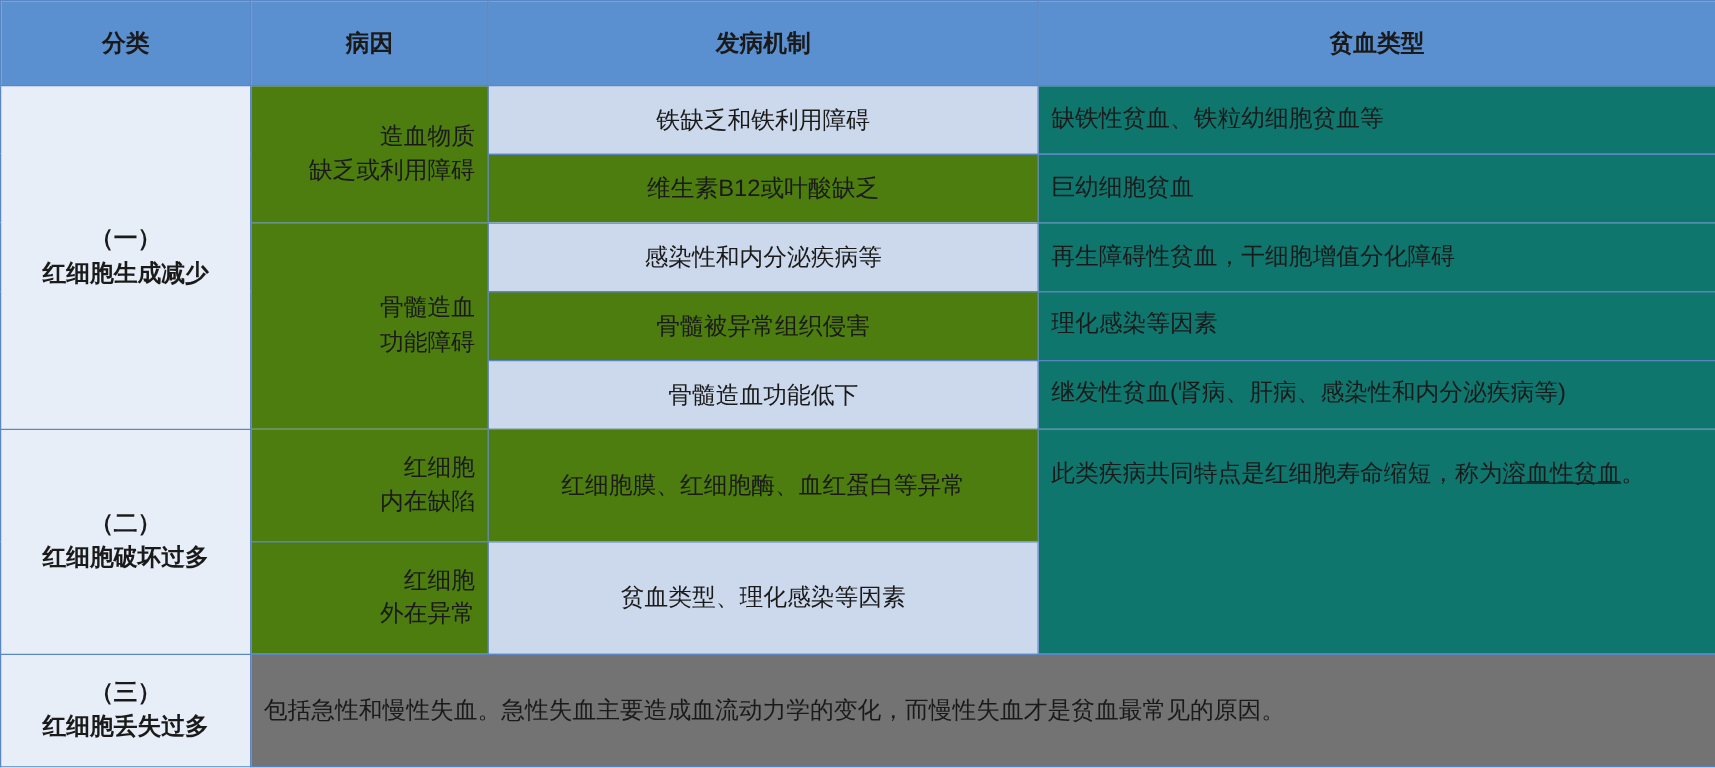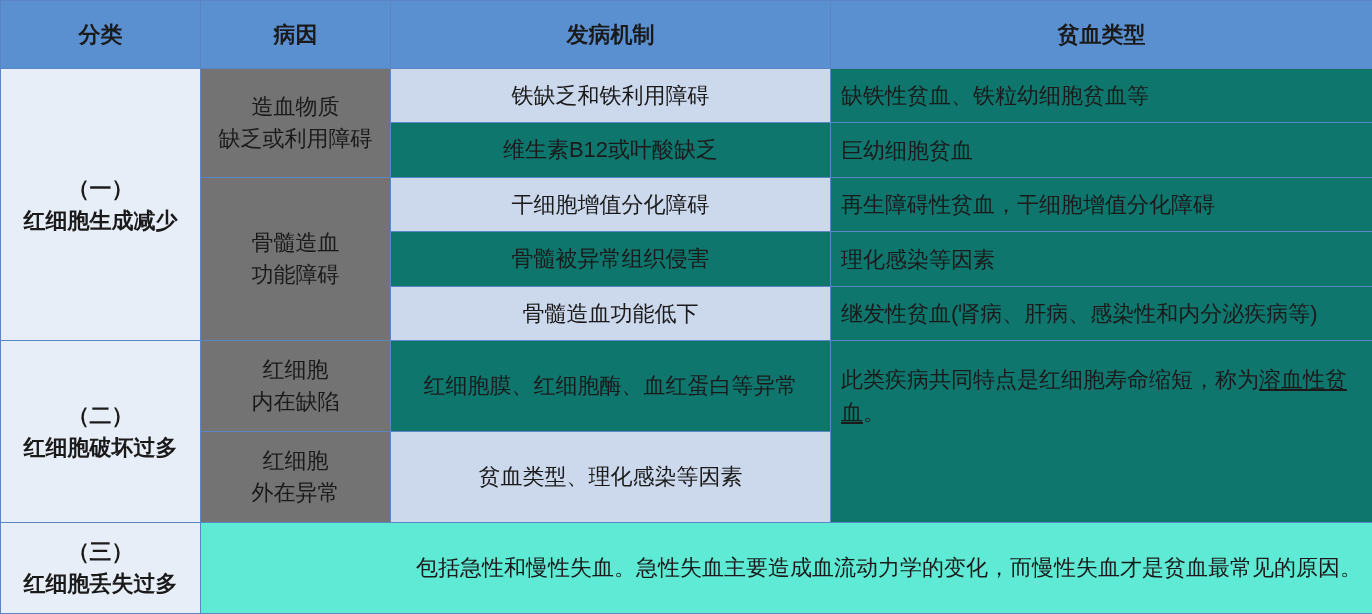--- a/index.html
+++ b/index.html
@@ -21,21 +21,21 @@
   table.anemia-table {
     border-collapse: collapse;
     table-layout: fixed;
     width: 1372px;
     height: 614px;
   }
   table.anemia-table td,
   table.anemia-table th {
     border: 1px solid #5b86c4;
     padding: 6px 10px;
-    font-size: 22px;
+    font-size: 19px;
     color: #1a1a1a;
     vertical-align: middle;
     box-sizing: border-box;
   }
   
   thead th {
     background: #5b90d0;
     color: #ffffff;
     font-weight: bold;
     text-align: center;
@@ -53,49 +53,49 @@
   td.cat {
     background: #e8eef8;
     text-align: center;
     font-weight: bold;
     color: #b53a2e;
     font-size: 19px;
     line-height: 1.45;
   }
   
   td.cause {
-    background: #737373;
-    text-align: center;
+    background: #4d7c0f;
+    text-align: right;
     line-height: 1.45;
     font-size: 19px;
   }
   
   td.mech {
     background: #ccd8ec;
     text-align: center;
     font-size: 19px;
   }
   td.mech.light {
-    background: #0f766e;
+    background: #4d7c0f;
   }
   
   td.type {
     background: #0f766e;
     text-align: left;
     font-size: 19px;
     line-height: 1.5;
   }
   td.type.full {
     vertical-align: top;
     padding-top: 22px;
   }
   
   td.span-note {
-    background: #5eead4;
-    text-align: right;
+    background: #737373;
+    text-align: left;
     font-size: 19px;
     padding-left: 14px;
   }
   .u {
     text-decoration: underline;
   }
   .nowrap-lines {
     white-space: pre-line;
   }
 </style>
@@ -130,21 +130,21 @@
       </tr>
 
       <tr>
         <td class="mech light">维生素B12或叶酸缺乏</td>
         <td class="type">巨幼细胞贫血</td>
       </tr>
 
       <tr>
         <td class="cause nowrap-lines" rowspan="3">骨髓造血
 功能障碍</td>
-        <td class="mech">干细胞增值分化障碍</td>
+        <td class="mech">感染性和内分泌疾病等</td>
         <td class="type">再生障碍性贫血，干细胞增值分化障碍</td>
       </tr>
 
       <tr>
         <td class="mech light">骨髓被异常组织侵害</td>
         <td class="type">理化感染等因素</td>
       </tr>
 
       <tr>
         <td class="mech">骨髓造血功能低下</td>

